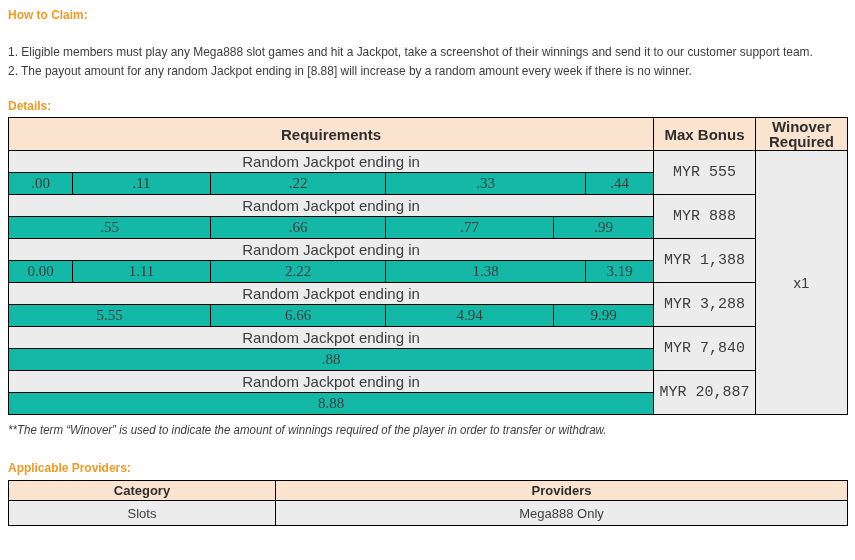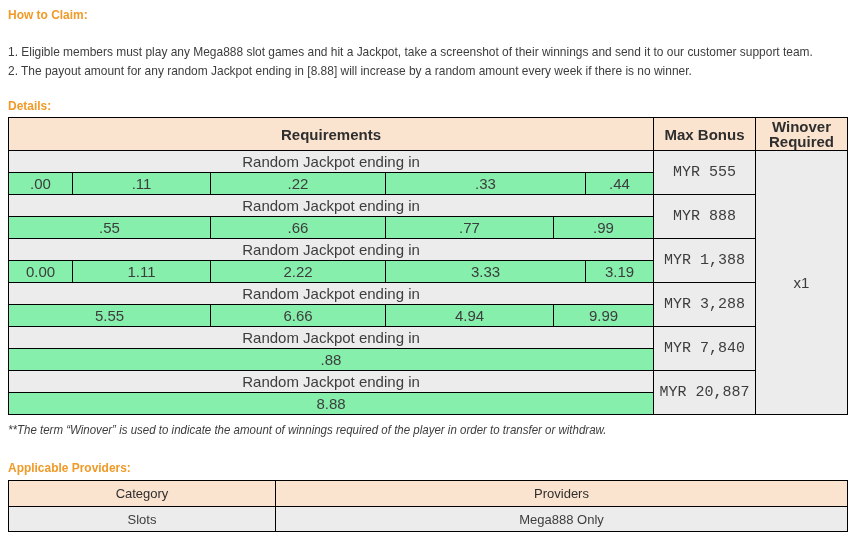--- a/index.html
+++ b/index.html
@@ -51,44 +51,44 @@
   }
   table.details th {
     background: #FBE4CF;
     font-weight: bold;
     color: #2e2e2e;
     height: 33px;
     line-height: 15px;
   }
   table.details td { height: 22px; }
   tr.label-row td { background: #ECECEC; }
-  tr.value-row td { background: #86efac; }
+  tr.value-row td { background: #14b8a6; font-family: Liberation Serif, serif; }
   td.bonus-cell { background: #ECECEC !important; font-family: Liberation Mono, monospace; }
   td.winover-cell { background: #ECECEC !important; vertical-align: middle; }
 
   .footnote {
     margin-top: 7px;
     font-size: 13px;
     font-style: italic;
     color: #3d3d3d;
   }
   .providers-heading { margin-top: 22px; margin-bottom: 4px; }
 
   
   table.providers {
     border-collapse: collapse;
     table-layout: fixed;
     width: 839px;
     font-size: 13px;
   }
   table.providers th {
     background: #FBE4CF;
-    font-weight: normal;
+    font-weight: bold;
     color: #2e2e2e;
-    height: 26px;
+    height: 20px;
   }
   table.providers td {
     background: #ECECEC;
     height: 25px;
   }
 </style>
 </head>
 <body>
 
 <div class="section-heading condensed">How to Claim:</div>
@@ -142,21 +142,21 @@
   </tr>
 
   <tr class="label-row">
     <td colspan="6">Random Jackpot ending in</td>
     <td rowspan="2" class="bonus-cell">MYR 1,388</td>
   </tr>
   <tr class="value-row">
     <td>0.00</td>
     <td>1.11</td>
     <td>2.22</td>
-    <td colspan="2">3.33</td>
+    <td colspan="2">1.38</td>
     <td>3.19</td>
   </tr>
 
   <tr class="label-row">
     <td colspan="6">Random Jackpot ending in</td>
     <td rowspan="2" class="bonus-cell">MYR 3,288</td>
   </tr>
   <tr class="value-row">
     <td colspan="2">5.55</td>
     <td>6.66</td>

